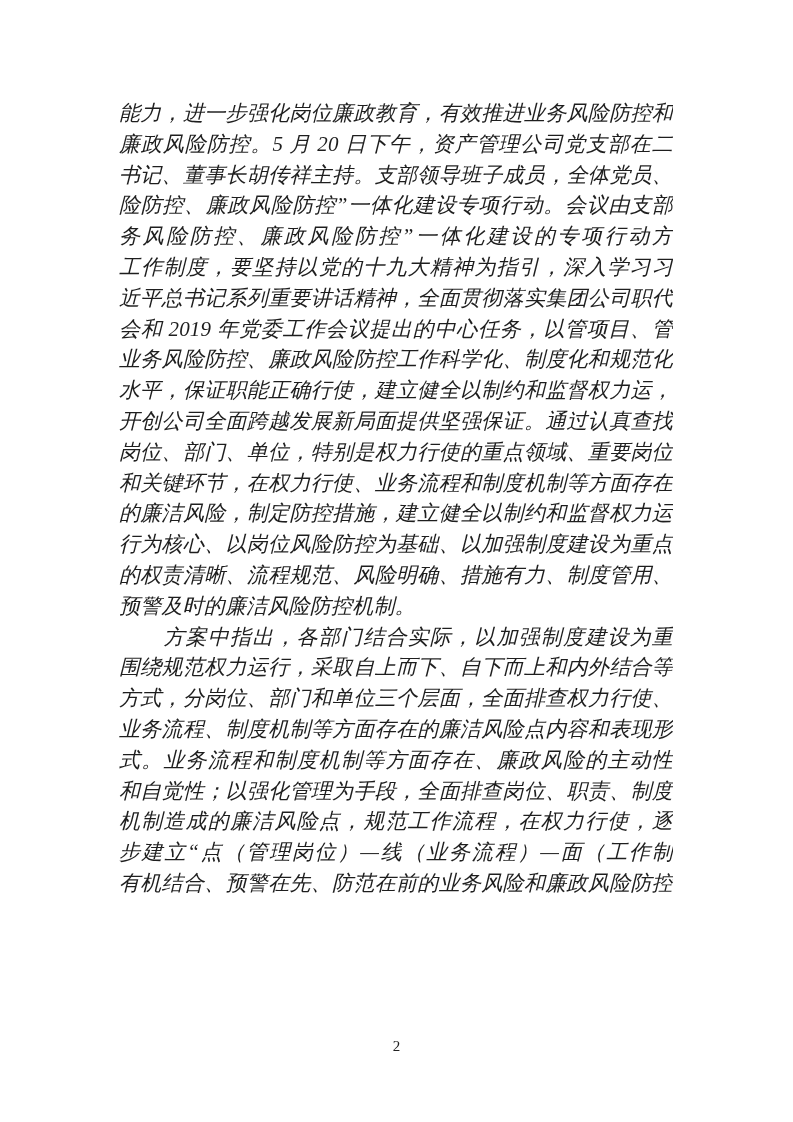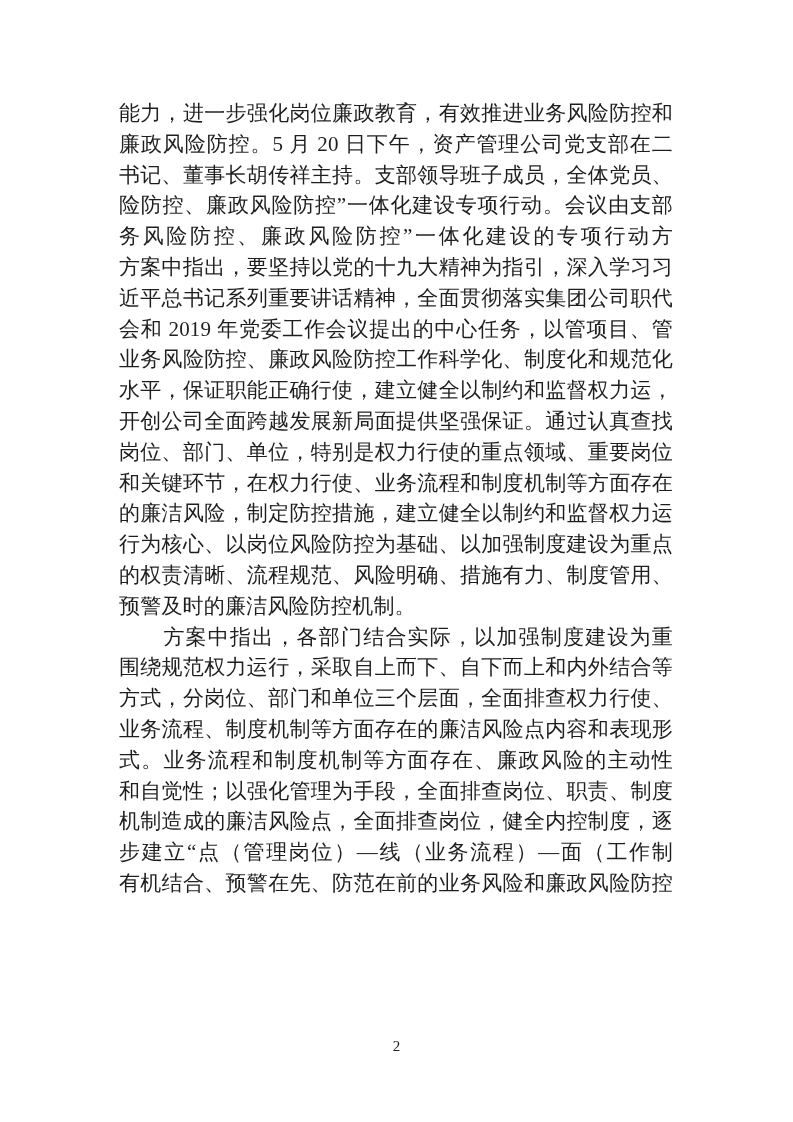--- a/index.html
+++ b/index.html
@@ -24,20 +24,21 @@
   }
   .text-block {
     position: absolute;
     left: 119px;
     top: 98px;
     width: 554px;
     font-size: 21px;
     line-height: 30.8px;
     color: #1e1e1e;
     letter-spacing: 0.2px;
+    font-style: italic;
   }
   .paragraph {
     margin: 0;
     padding: 0;
   }
   .line {
     height: 30.8px;
     overflow: hidden;
     text-align: justify;
     text-align-last: justify;
@@ -67,41 +68,41 @@
 <div class="page">
   <div class="text-block">
       <div class="paragraph">
         <div class="line">能力，进一步强化岗位廉政教育，有效推进业务风险防控和</div>
         <div class="line">廉政风险防控。5 月 20 日下午，资产管理公司党支部在二楼</div>
         <div class="line">书记、董事长胡传祥主持。支部领导班子成员，全体党员、</div>
         <div class="line">险防控、廉政风险防控”一体化建设专项行动。会议由支部</div>
       </div>
       <div class="paragraph">
         <div class="line">务风险防控、廉政风险防控”一体化建设的专项行动方案》。</div>
-        <div class="line">方案中指出，要坚持以党的十九大精神为指引，深入学习习</div>
+        <div class="line">工作制度，要坚持以党的十九大精神为指引，深入学习习</div>
         <div class="line">近平总书记系列重要讲话精神，全面贯彻落实集团公司职代</div>
         <div class="line">会和 2019 年党委工作会议提出的中心任务，以管项目、管</div>
         <div class="line">业务风险防控、廉政风险防控工作科学化、制度化和规范化</div>
         <div class="line">水平，保证职能正确行使，建立健全以制约和监督权力运，为</div>
         <div class="line">开创公司全面跨越发展新局面提供坚强保证。通过认真查找</div>
         <div class="line">岗位、部门、单位，特别是权力行使的重点领域、重要岗位</div>
         <div class="line">和关键环节，在权力行使、业务流程和制度机制等方面存在</div>
         <div class="line">的廉洁风险，制定防控措施，建立健全以制约和监督权力运</div>
         <div class="line">行为核心、以岗位风险防控为基础、以加强制度建设为重点</div>
         <div class="line">的权责清晰、流程规范、风险明确、措施有力、制度管用、</div>
         <div class="line line-end">预警及时的廉洁风险防控机制。</div>
       </div>
       <div class="paragraph">
         <div class="line">　　方案中指出，各部门结合实际，以加强制度建设为重点，</div>
         <div class="line">围绕规范权力运行，采取自上而下、自下而上和内外结合等</div>
         <div class="line">方式，分岗位、部门和单位三个层面，全面排查权力行使、</div>
         <div class="line">业务流程、制度机制等方面存在的廉洁风险点内容和表现形</div>
         <div class="line">式。业务流程和制度机制等方面存在、廉政风险的主动性</div>
         <div class="line">和自觉性；以强化管理为手段，全面排查岗位、职责、制度</div>
-        <div class="line">机制造成的廉洁风险点，全面排查岗位，健全内控制度，逐</div>
+        <div class="line">机制造成的廉洁风险点，规范工作流程，在权力行使，逐</div>
         <div class="line">步建立“点（管理岗位）—线（业务流程）—面（工作制度）”</div>
         <div class="line">有机结合、预警在先、防范在前的业务风险和廉政风险防控</div>
       </div>
     </div>
   <div class="footer">
     <span class="page-number">2</span>
   </div>
 </div>
 
 </body></html>

